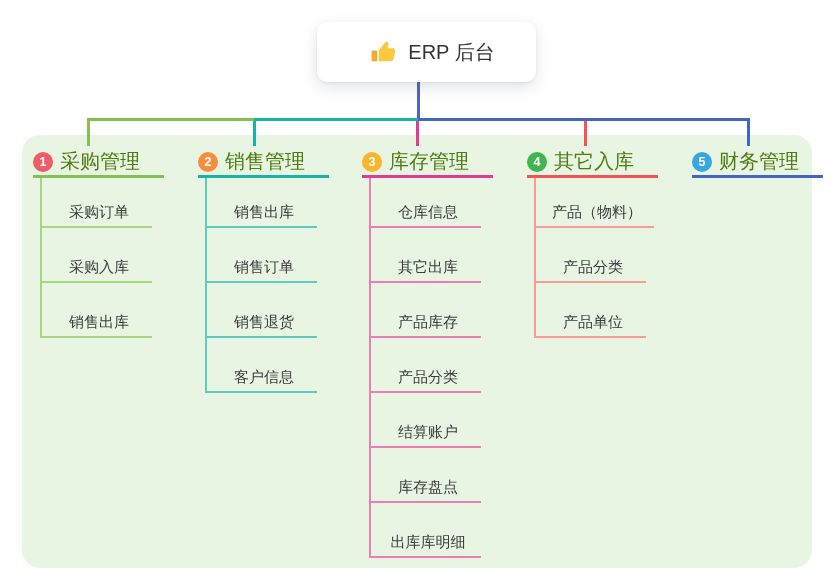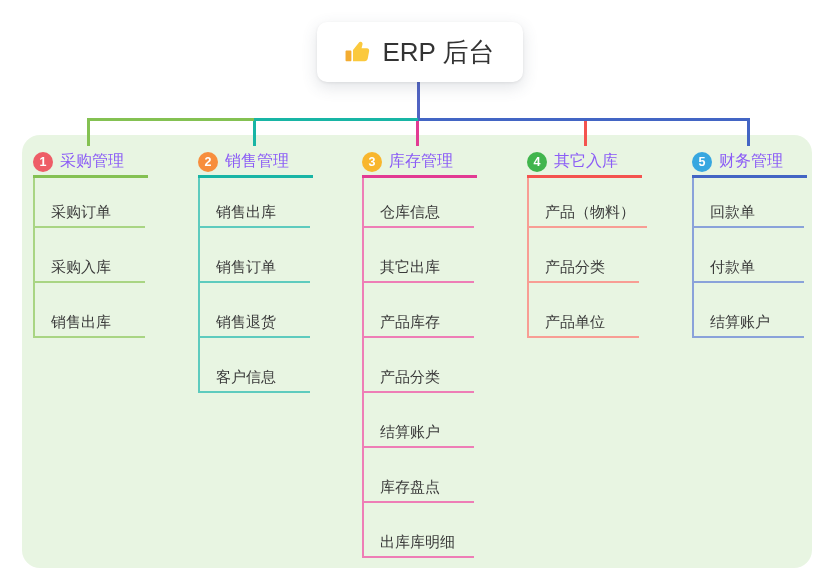--- a/index.html
+++ b/index.html
@@ -9,40 +9,40 @@
   }
   .panel {
     position:absolute; left:22px; top:135px; width:790px; height:433px;
     background:#e8f5e2; border-radius:18px;
   }
   .root-node {
     position:absolute; left:317px; top:22px; width:206px; height:60px;
     background:#ffffff; border-radius:10px;
     box-shadow:0 5px 16px rgba(70,80,100,.16), 0 1px 3px rgba(0,0,0,.07);
     display:flex; align-items:center; justify-content:center; gap:11px;
-    font-size:26px; font-weight:500; color:#333333;
+    font-size:20px; font-weight:500; color:#333333;padding-left:13px;
   }
   .line { position:absolute; }
   .line.h { height:3px; top:118px; }
   .line.v { width:3px; }
   .v.root-drop { left:417px; top:82px; height:39px; }
   .v.drop { top:121px; height:25px; }
   .branch { position:absolute; top:148px; }
   .branch-header {
     display:flex; align-items:center; gap:7px; height:27px;
     border-bottom:3px solid var(--main); padding:0 24px 0 0; width:fit-content;
     white-space:nowrap;
   }
   .badge {
     width:20px; height:20px; border-radius:50%; background:var(--badge);
     color:#ffffff; font-size:12.5px; font-weight:700;
     display:flex; align-items:center; justify-content:center; flex:none;
   }
-  .branch-title { font-size:16px; color:#8b5cf6; }
-  .children { border-left:2px solid var(--light); width:fit-content; }
+  .branch-title { font-size:20px; color:#4d7c0f; }
+  .children { margin-left:7px; border-left:2px solid var(--light); width:fit-content;text-align:center; }
   .child {
     width:fit-content; min-width:82px; padding:31px 12px 7px 16px;
     border-bottom:2px solid var(--light);
     font-size:15px; line-height:15px; color:#3b3b3b; white-space:nowrap;
   }
   .child:first-child { padding-top:26px; }
   .thumb-svg { display:block; }
 </style>
 </head>
 <body>
@@ -120,20 +120,15 @@
       <div class="child">产品分类</div>
       <div class="child">产品单位</div>
     </div>
   </div>
 
   <div class="branch" style="left: 692px; --main: #4365c4; --light: #8aa2da; --badge: #37a7e0;">
     <div class="branch-header">
       <span class="badge">5</span>
       <span class="branch-title">财务管理</span>
     </div>
-    <div class="children">
-      <div class="child">回款单</div>
-      <div class="child">付款单</div>
-      <div class="child">结算账户</div>
-    </div>
   </div>
 
 </div>
 
 </body></html>

